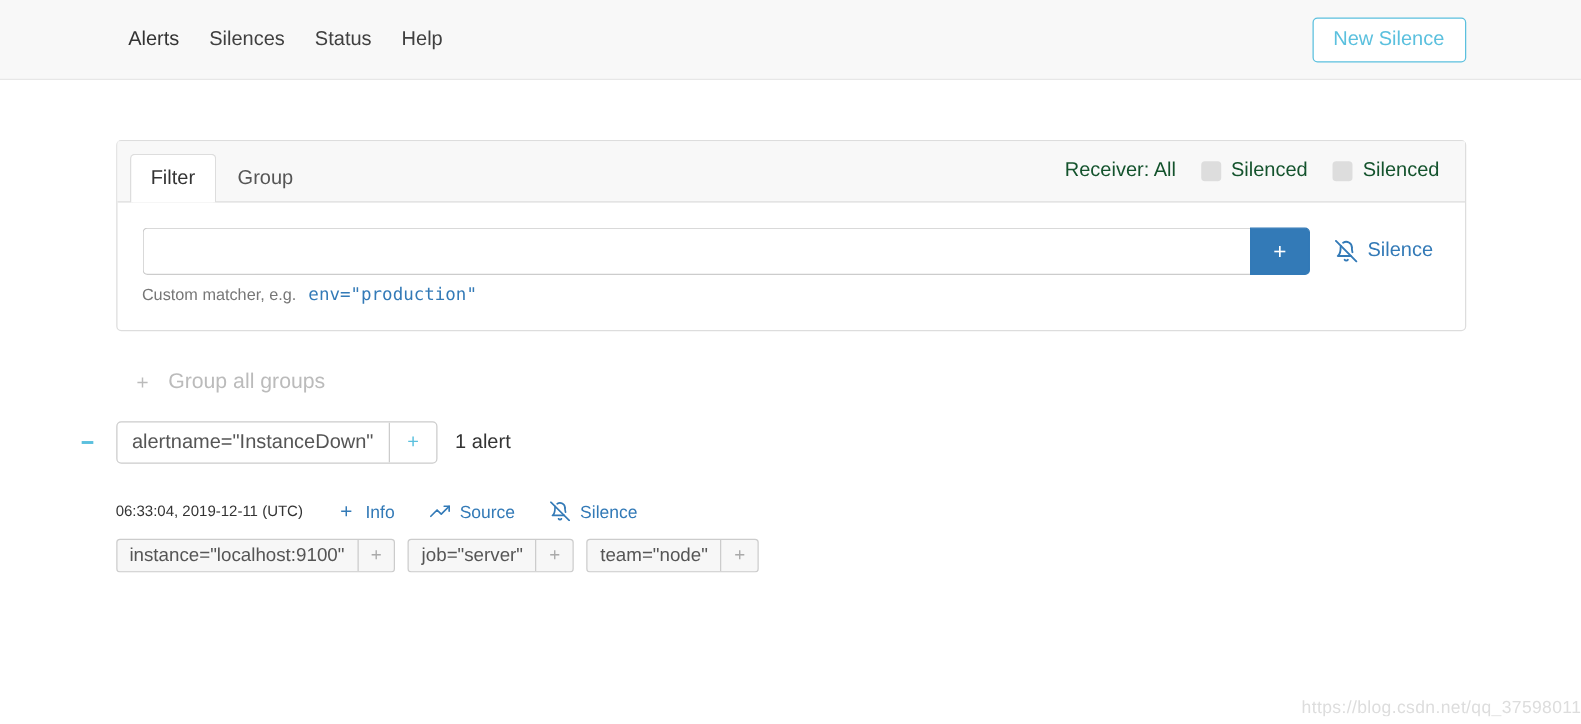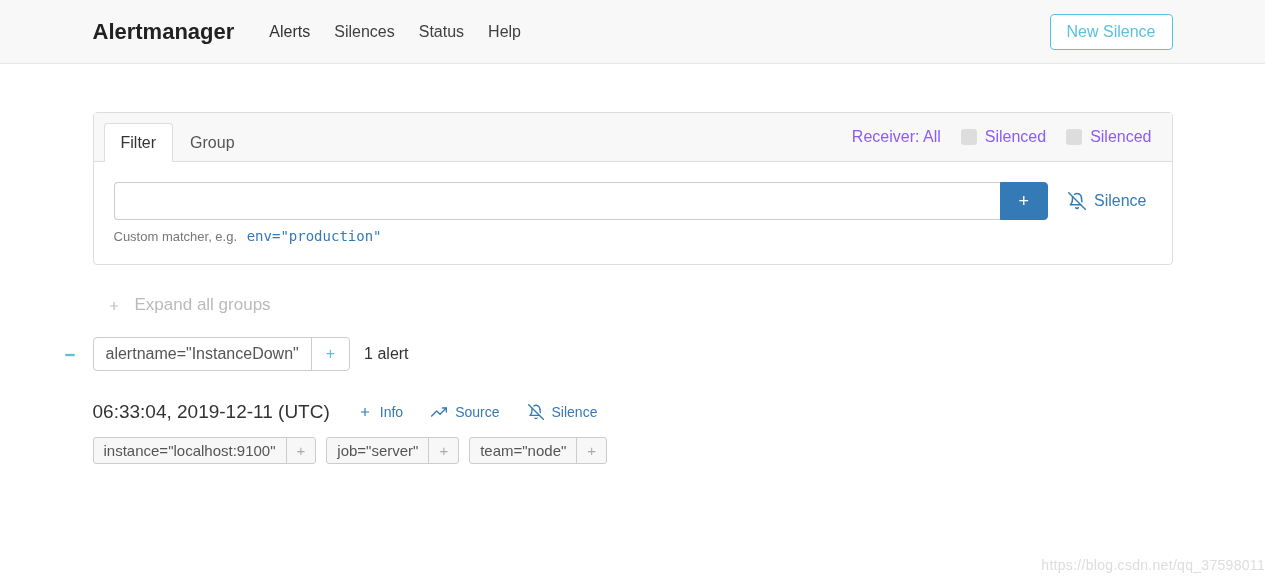--- a/index.html
+++ b/index.html
@@ -13,21 +13,21 @@
     .nav-link.active { color: #333; }
     .navbar-right { margin-left: auto; }
     .btn-outline { border: 1px solid #5bc0de; color: #5bc0de; background: #fff; padding: 8px 16px; border-radius: 4px; cursor: pointer; font-size: 16px; }
     
     .container { width: 1110px; margin: 0 auto; padding: 0 15px; }
     
     .card { border: 1px solid #ddd; border-radius: 4px; margin-top: 48px; background: #fff; }
     .card-tabs { display: flex; align-items: center; padding: 10px 10px 0 10px; border-bottom: 1px solid #ddd; background: #f8f8f8; }
     .tab { padding: 10px 16px; border: 1px solid transparent; border-bottom: none; cursor: pointer; color: #555; font-size: 16px; margin-bottom: -1px; }
     .tab.active { background: #fff; border-color: #ddd; border-top-left-radius: 4px; border-top-right-radius: 4px; color: #333; }
-    .tab-right { margin-left: auto; display: flex; align-items: center; gap: 20px; padding-right: 10px; padding-bottom: 10px; color: #8b5cf6; }
+    .tab-right { margin-left: auto; display: flex; align-items: center; gap: 20px; padding-right: 10px; padding-bottom: 10px; color: #14532d; }
     .check-item { display: flex; align-items: center; gap: 8px; cursor: pointer; }
     .fake-checkbox { width: 16px; height: 16px; border-radius: 3px; background: #ddd; display: inline-block; }
     
     .card-body { padding: 20px; }
     .filter-row { display: flex; gap: 15px; align-items: stretch; }
     .filter-input { flex: 1; border: 1px solid #ccc; border-radius: 4px 0 0 4px; padding: 8px 12px; font-size: 15px; height: 38px; border-right: none; }
     .btn-primary { background: #337ab7; color: #fff; border: 1px solid #337ab7; padding: 0 18px; border-radius: 0 4px 4px 0; cursor: pointer; font-size: 18px; height: 38px; display: flex; align-items: center; justify-content: center; margin-left: -1px; }
     .input-group { display: flex; flex: 1; }
     .silence-link { color: #337ab7; display: flex; align-items: center; gap: 8px; cursor: pointer; padding: 0 5px; }
     .hint { font-size: 13px; color: #777; margin-top: 8px; }
@@ -38,37 +38,36 @@
     
     .group-row { display: flex; align-items: center; margin-top: 14px; gap: 10px; }
     .minus-btn { color: #5bc0de; font-weight: bold; font-size: 20px; width: 14px; text-align: center; cursor: pointer; margin-left: -30px; margin-right: 6px; }
     .badge-group { display: flex; border: 1px solid #ccc; border-radius: 4px; overflow: hidden; }
     .badge-text { padding: 7px 12px; color: #555; font-size: 16px; border-right: 1px solid #ccc; }
     .badge-add { padding: 7px 14px; color: #5bc0de; cursor: pointer; font-size: 16px; }
     .group-count { color: #333; margin-left: 4px; }
     
     .alert-row { margin-top: 30px; }
     .alert-meta { display: flex; align-items: center; gap: 28px; }
-    .timestamp { color: #333; font-size: 19px; }
+    .timestamp { color: #333; font-size: 12px; }
     .meta-link { color: #337ab7; display: flex; align-items: center; gap: 8px; cursor: pointer; font-size: 14px; }
     .label-row { display: flex; gap: 10px; margin-top: 14px; }
     .label-pill { display: flex; border: 1px solid #ccc; border-radius: 3px; background: #f7f7f7; font-size: 15px; overflow: hidden; }
     .label-pill .ltext { padding: 4px 10px; color: #555; border-right: 1px solid #ccc; }
     .label-pill .ladd { padding: 4px 10px; color: #aaa; cursor: pointer; }
     
     .watermark { position: fixed; right: 0; bottom: 6px; color: #ddd; font-size: 14px; letter-spacing: 0.3px; }
     
     svg { display: inline-block; vertical-align: middle; }
   </style>
 </head>
 <body>
 
 <div class="navbar">
   <div class="navbar-inner">
-    <div class="navbar-brand">Alertmanager</div>
     <div class="nav-links">
       <a class="nav-link active">Alerts</a>
       <a class="nav-link">Silences</a>
       <a class="nav-link">Status</a>
       <a class="nav-link">Help</a>
     </div>
     <div class="navbar-right">
       <button class="btn-outline">New Silence</button>
     </div>
   </div>
@@ -115,21 +114,21 @@
       </div>
     </div>
   </div>
 
   <div class="expand-row">
     <span class="plus-icon">
       <svg width="14" height="14" viewBox="0 0 24 24" fill="#bbb">
           <path d="M19 13h-6v6h-2v-6H5v-2h6V5h2v6h6v2z"></path>
         </svg>
     </span>
-    <span>Expand all groups</span>
+    <span>Group all groups</span>
   </div>
 
   <div class="group-row">
     <span class="minus-btn">
       <svg width="14" height="14" viewBox="0 0 24 24" fill="#5bc0de">
           <rect x="4" y="10" width="16" height="4"></rect>
         </svg>
     </span>
     <div class="badge-group">
       <span class="badge-text">alertname="InstanceDown"</span>

